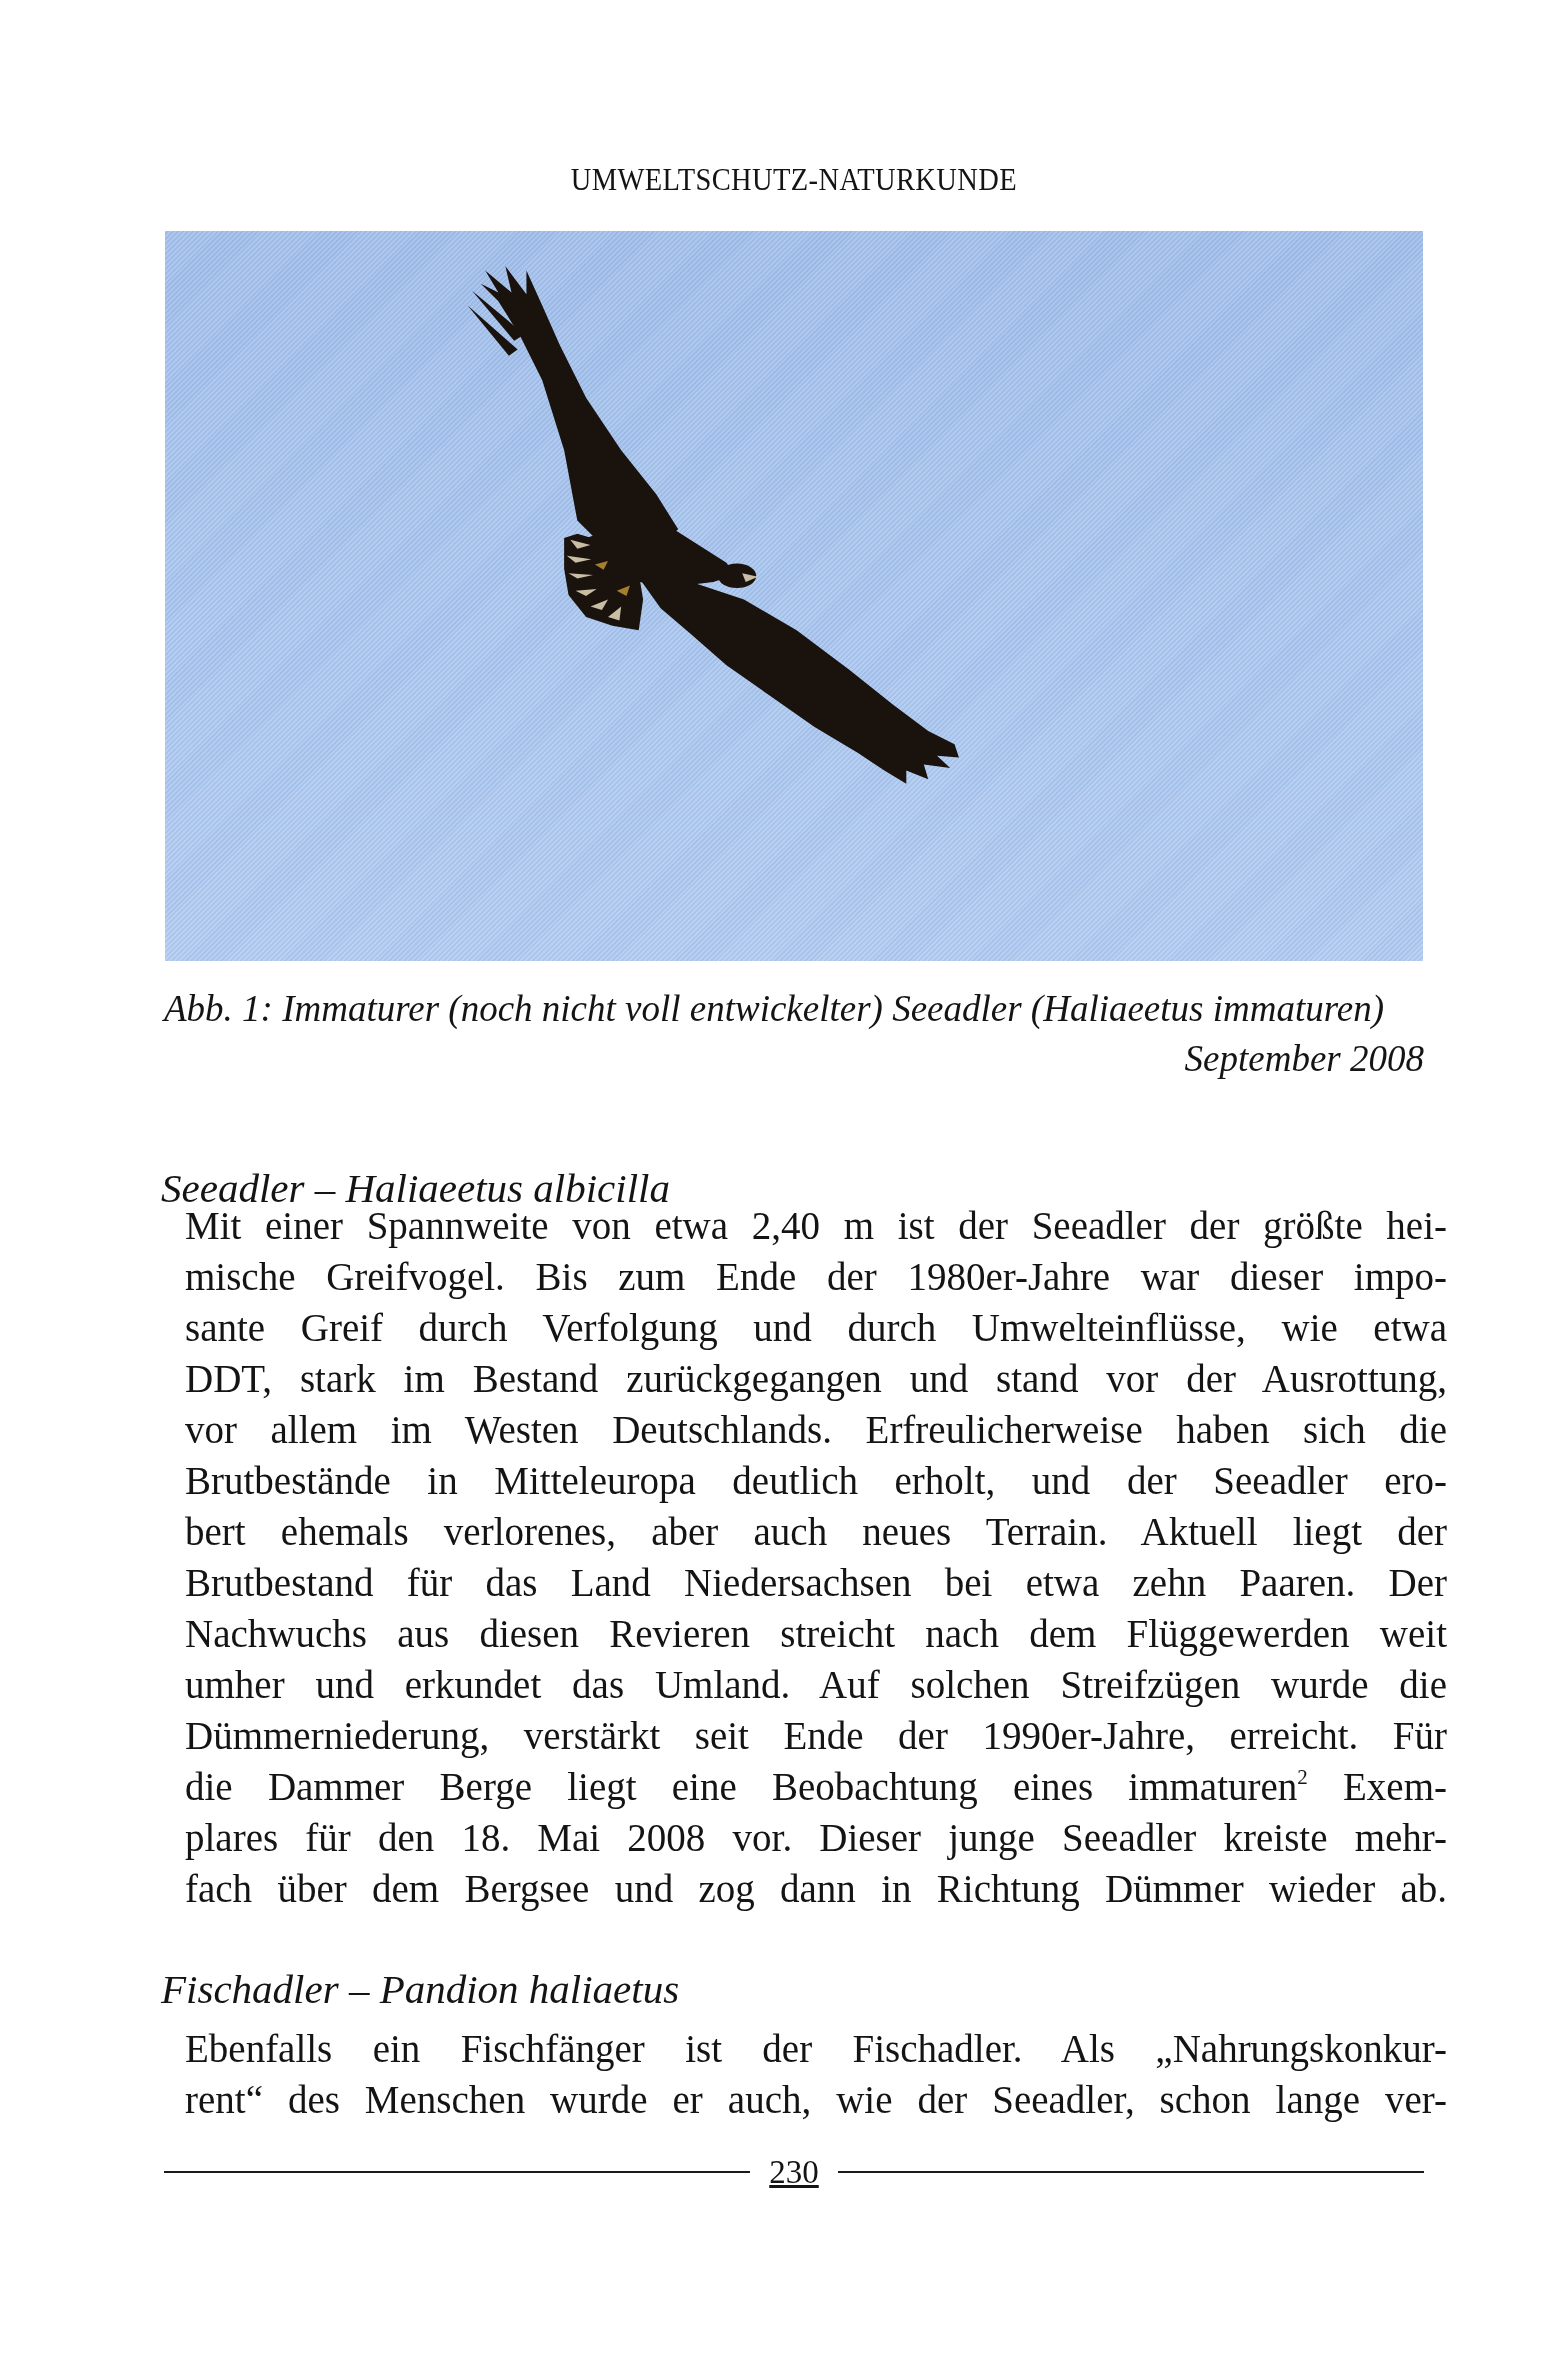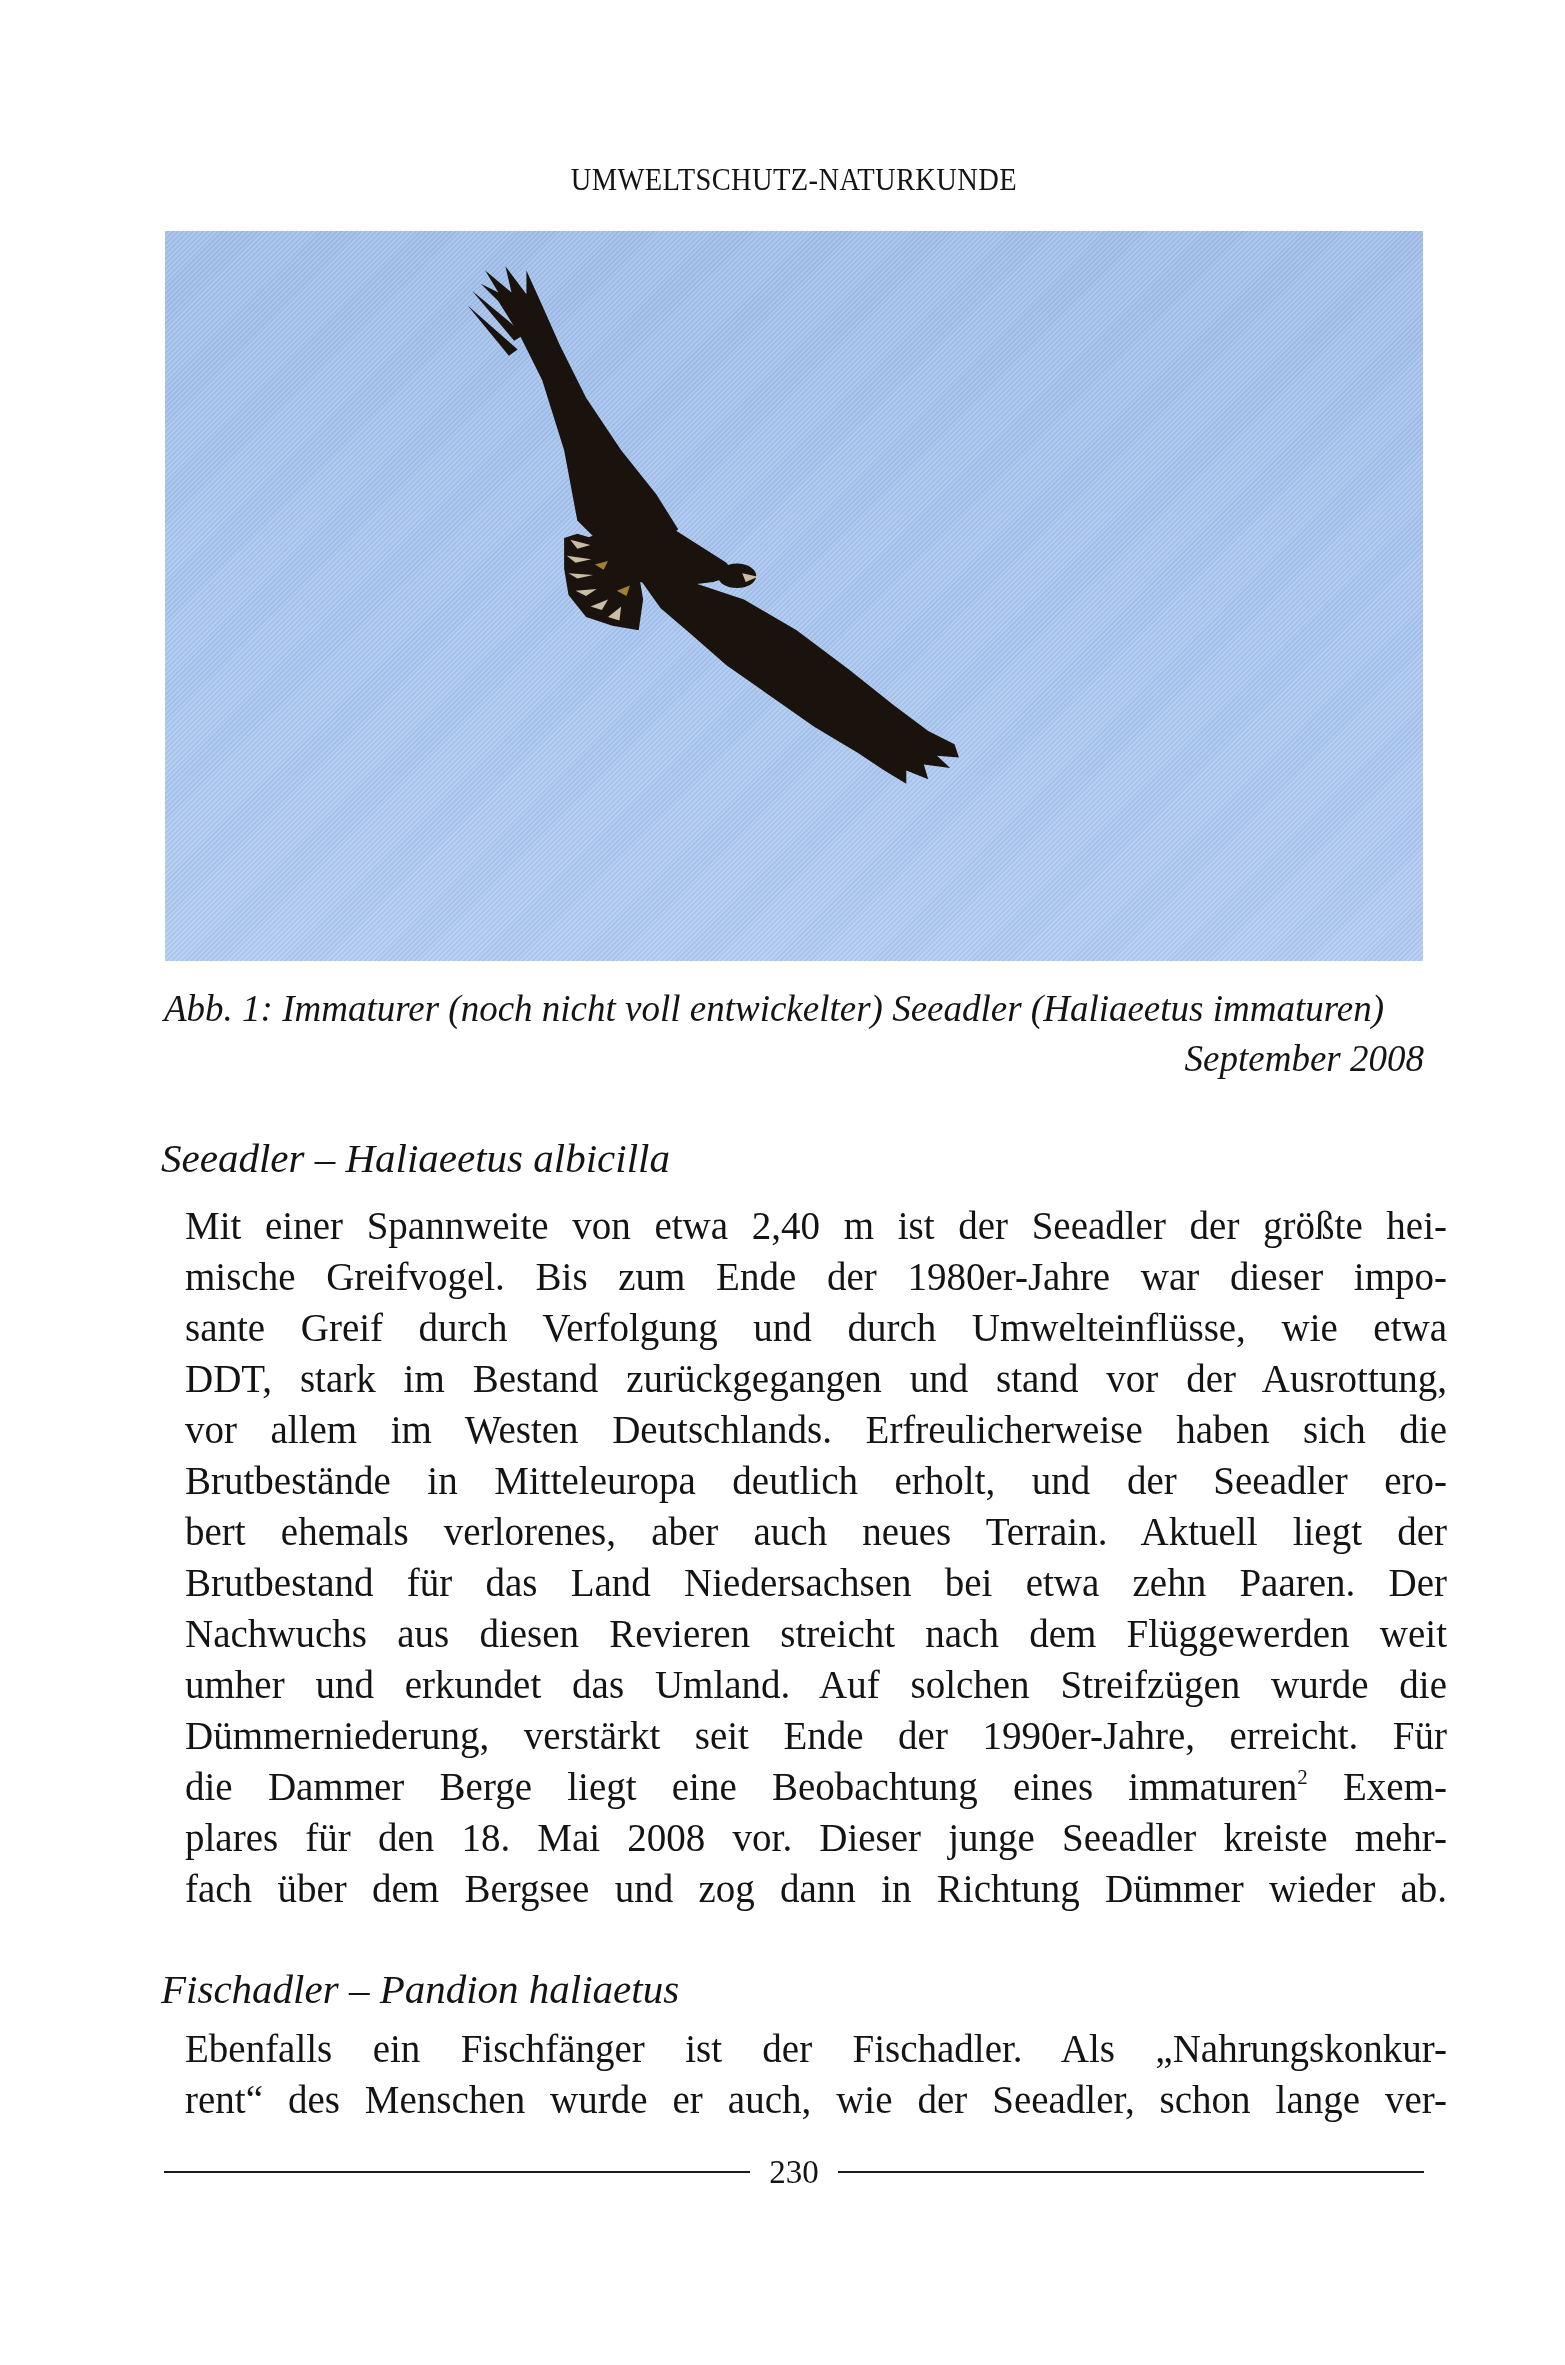--- a/index.html
+++ b/index.html
@@ -99,20 +99,21 @@
       vertical-align: 16px;
     }
     .page-footer {
       position: absolute;
       left: 164px;
       top: 2150px;
       width: 1260px;
       height: 44px;
       display: flex;
       align-items: center;
+      text-decoration: underline;
     }
     .page-number {
       padding: 0 19.3px;
       font-size: 33px;
     }
   </style>
 </head>
 <body>
 
 <div class="running-header">
@@ -152,21 +153,21 @@
     <g fill="#c89a3a" opacity="0.8">
       <path d="M490 380 L505 376 L500 386 Z"></path>
       <path d="M515 410 L530 404 L526 416 Z"></path>
     </g>
   </svg>
 </div>
 
 <div class="caption caption-line1">Abb. 1: Immaturer (noch nicht voll entwickelter) Seeadler (Haliaeetus immaturen)</div>
 <div class="caption caption-line2">September 2008</div>
 
-<div class="section-heading" style="top:1134px;">Seeadler – Haliaeetus albicilla</div>
+<div class="section-heading" style="top:1164px;">Seeadler – Haliaeetus albicilla</div>
 
 <div class="body-text" style="top:1200px;">
   <span class="body-line">Mit einer Spannweite von etwa 2,40 m ist der Seeadler der größte hei-</span>
   <span class="body-line">mische Greifvogel. Bis zum Ende der 1980er-Jahre war dieser impo-</span>
   <span class="body-line">sante Greif durch Verfolgung und durch Umwelteinflüsse, wie etwa</span>
   <span class="body-line">DDT, stark im Bestand zurückgegangen und stand vor der Ausrottung,</span>
   <span class="body-line">vor allem im Westen Deutschlands. Erfreulicherweise haben sich die</span>
   <span class="body-line">Brutbestände in Mitteleuropa deutlich erholt, und der Seeadler ero-</span>
   <span class="body-line">bert ehemals verlorenes, aber auch neues Terrain. Aktuell liegt der</span>
   <span class="body-line">Brutbestand für das Land Niedersachsen bei etwa zehn Paaren. Der</span>

